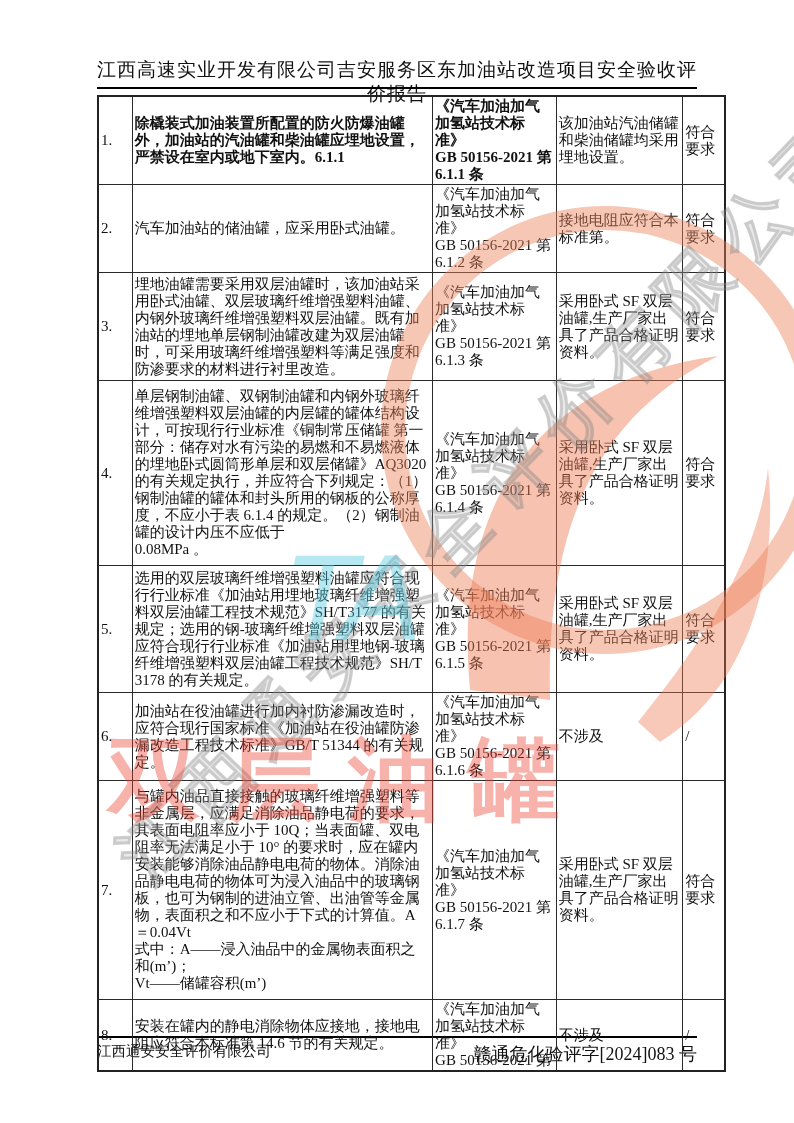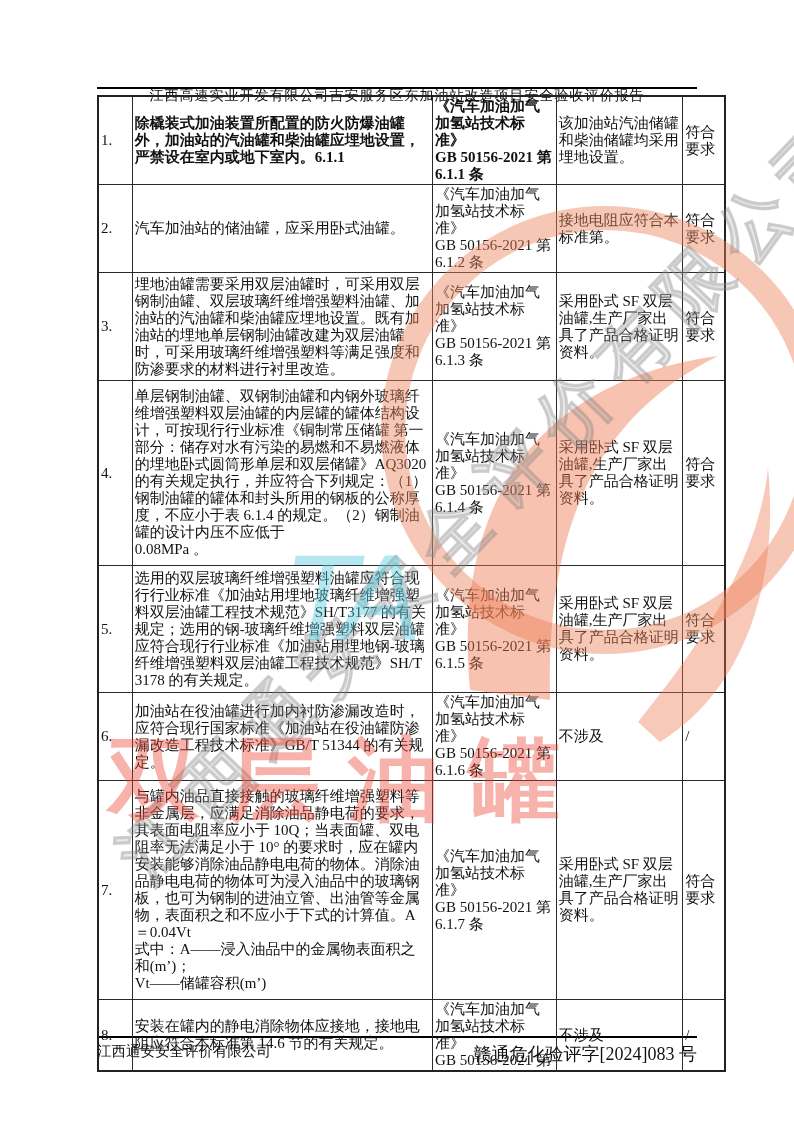--- a/index.html
+++ b/index.html
@@ -9,23 +9,22 @@
     width:794px; height:1123px;
     margin:0 auto;
     background:#ffffff;
     overflow:hidden;
     font-family:"Liberation Serif","DejaVu Serif",serif;
     color:#111;
   }
   
   .header-title {
     position:absolute; top:58px; left:97px; width:600px;
-    text-align:center; font-size:14px; line-height:24px;
+    text-align:center; font-size:19px; line-height:24px;
     letter-spacing:1px;
-    margin-top:26px;
   }
   .header-rule {
     position:absolute; top:87px; left:97px; width:600px; height:2px;
     background:#000;
   }
   
   table.compliance {
     position:absolute; top:95px; left:97px;
     border-collapse:collapse; table-layout:fixed;
     width:629px;
@@ -116,21 +115,21 @@
           <td class="c-req">汽车加油站的储油罐，应采用卧式油罐。</td>
           <td class="c-basis">《汽车加油加气
 加氢站技术标准》
 GB 50156-2021 第
 6.1.2 条</td>
           <td class="c-sit">接地电阻应符合本标准第。</td>
           <td class="c-con">符合要求</td>
         </tr>
         <tr style="height: 108px;">
           <td class="c-no">3.</td>
-          <td class="c-req">埋地油罐需要采用双层油罐时，可采用双层钢制油罐、双层玻璃纤维增强塑料油罐、加油站的汽油罐和柴油罐应埋地设置。既有加油站的埋地单层钢制油罐改建为双层油罐时，可采用玻璃纤维增强塑料等满足强度和防渗要求的材料进行衬里改造。</td>
+          <td class="c-req">埋地油罐需要采用双层油罐时，该加油站采用卧式油罐、双层玻璃纤维增强塑料油罐、内钢外玻璃纤维增强塑料双层油罐。既有加油站的埋地单层钢制油罐改建为双层油罐时，可采用玻璃纤维增强塑料等满足强度和防渗要求的材料进行衬里改造。</td>
           <td class="c-basis">《汽车加油加气
 加氢站技术标准》
 GB 50156-2021 第
 6.1.3 条</td>
           <td class="c-sit">采用卧式 SF 双层油罐,生产厂家出具了产品合格证明资料。</td>
           <td class="c-con">符合要求</td>
         </tr>
         <tr style="height: 185px;">
           <td class="c-no">4.</td>
           <td class="c-req">单层钢制油罐、双钢制油罐和内钢外玻璃纤维增强塑料双层油罐的内层罐的罐体结构设计，可按现行行业标准《铜制常压储罐 第一部分：储存对水有污染的易燃和不易燃液体的埋地卧式圆筒形单层和双层储罐》AQ3020 的有关规定执行，并应符合下列规定：（1）钢制油罐的罐体和封头所用的钢板的公称厚度，不应小于表 6.1.4 的规定。（2）钢制油罐的设计内压不应低于

